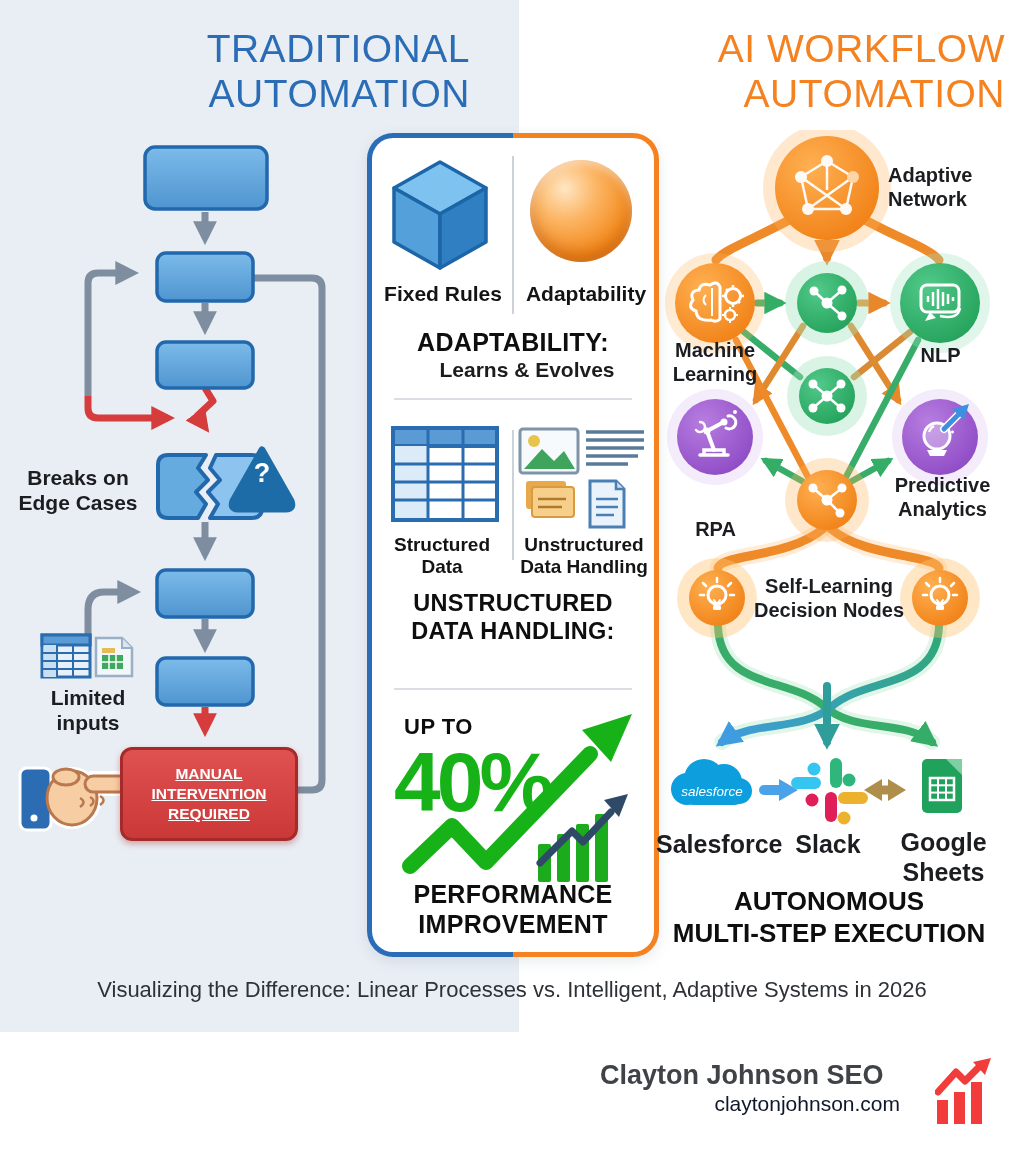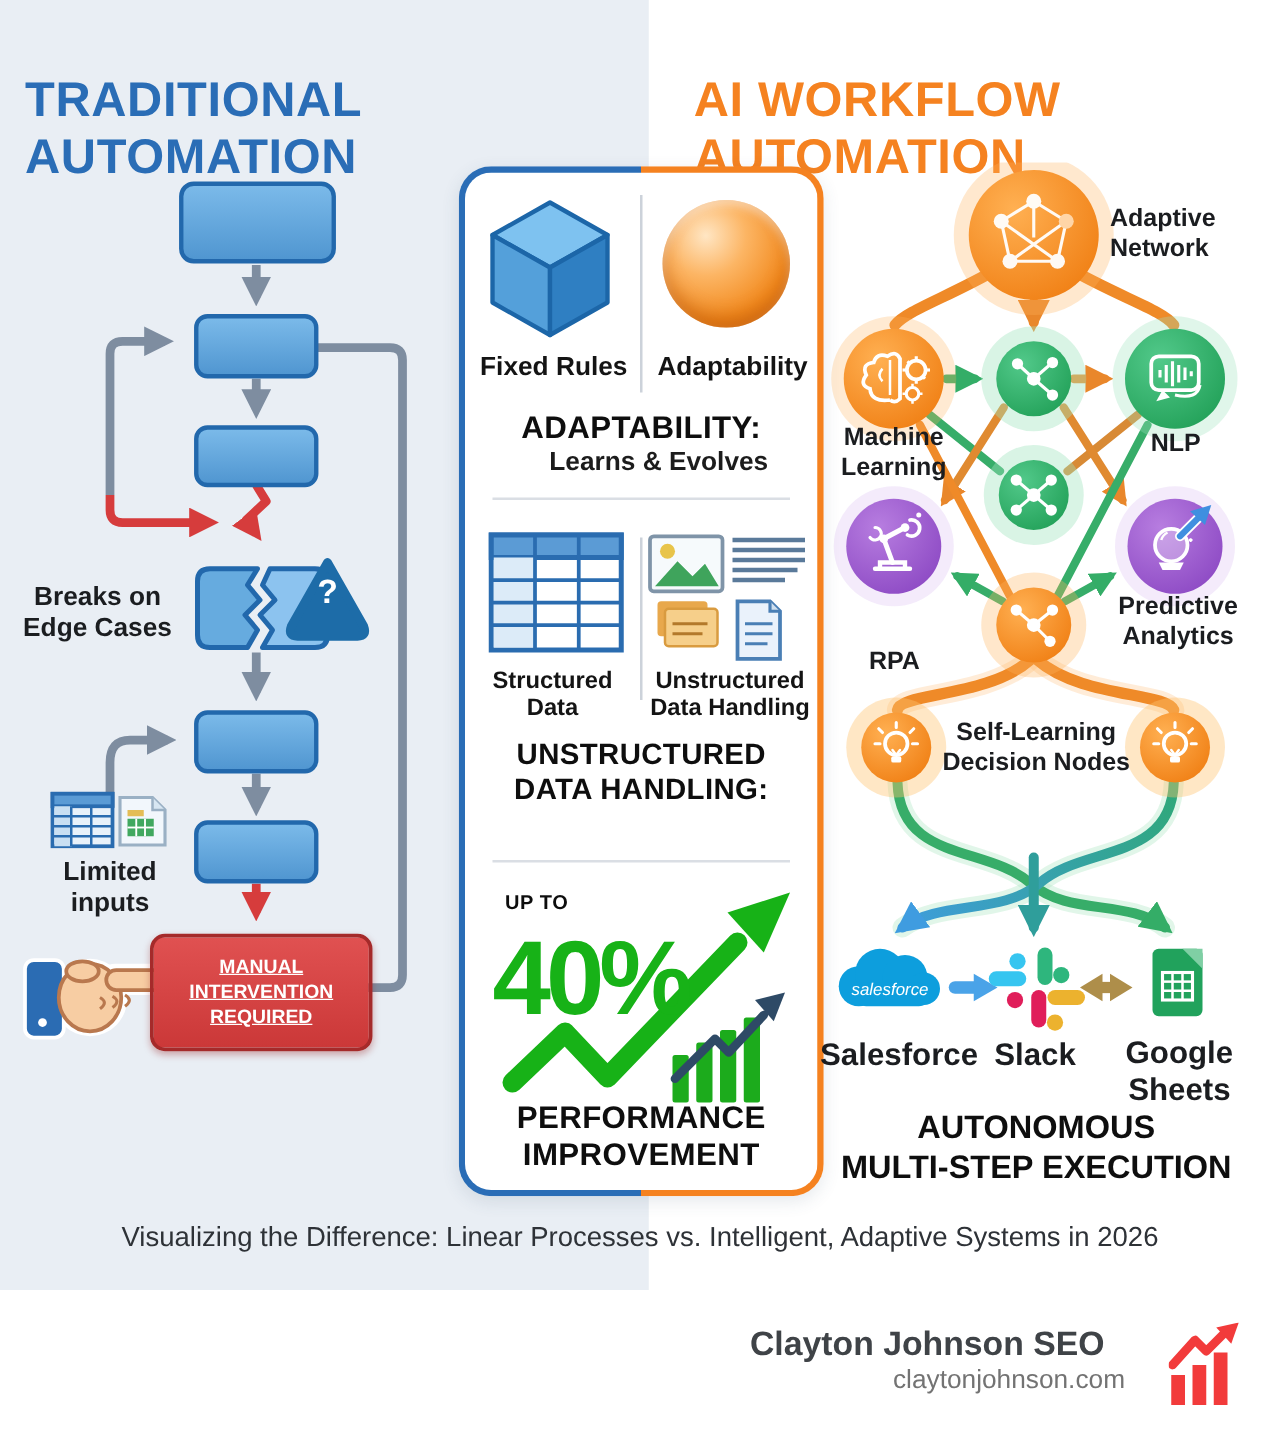--- a/index.html
+++ b/index.html
@@ -1,21 +1,21 @@
 <!DOCTYPE html>
 <html><head>
 <meta charset="utf-8">
 <style>
   html,body{margin:0;padding:0;background:#fff;}
   .stage{position:relative;width:1024px;height:1154px;overflow:hidden;background:#ffffff;
          font-family:"Liberation Sans",sans-serif;-webkit-font-smoothing:antialiased;}
   .abs{position:absolute;}
   .pre{white-space:pre-line;}
   .bg-left{left:0;top:0;width:519px;height:1032px;background:#e9eef4;}
-  .title{font-weight:700;text-align:left;line-height:1.16;letter-spacing:.5px;font-size:39px;margin-top:32px;}
+  .title{font-weight:400;text-align:right;line-height:1.16;letter-spacing:.5px;font-size:39px;}
   .title-blue{color:#2a6db6;}
   .title-orange{color:#f58220;}
   .lbl{font-weight:700;color:#1b1d20;text-align:center;line-height:1.2;}
   .lbl-20{font-size:20px;}
   .lbl-21{font-size:21px;}
   .lbl-24{font-size:20px;}
   .manual-box{left:120px;top:747px;width:172px;height:88px;border-radius:12px;
       background:linear-gradient(#e05151,#cb3838);border:3px solid #a52a2a;
       box-shadow:0 3px 6px rgba(150,30,30,.35);display:flex;align-items:center;justify-content:center;
       color:#fff;font-weight:800;font-size:15.5px;line-height:1.3;text-align:center;text-decoration:underline;}
@@ -28,25 +28,25 @@
       box-shadow:0 4px 14px rgba(60,80,110,.12);}
   .panel-inner{position:absolute;inset:0;}
   .vdiv{width:2px;background:#ccd2da;}
   .hdiv{height:2px;background:#dadee4;}
   .p-lbl{font-weight:700;color:#141414;text-align:center;line-height:1.18;font-size:20px;}
   .p-head{font-weight:800;color:#0e0e0e;text-align:center;line-height:1.18;letter-spacing:.3px;}
   .p-sub{font-weight:600;color:#1c1c1c;text-align:center;padding-left:14px;}
   .sphere{border-radius:50%;
       background:radial-gradient(circle at 34% 28%,#ffe6c4 0%,#fcb564 32%,#f28a1e 68%,#d96d10 100%);
       box-shadow:inset 0 -8px 14px rgba(175,75,0,.45),inset 0 4px 8px rgba(255,255,255,.55);}
-  .stat-kicker{font-weight:800;color:#0d0d0d;font-size:16px;letter-spacing:.5px;}
+  .stat-kicker{font-weight:800;color:#0d0d0d;font-size:22px;letter-spacing:.5px;}
   .stat-value{font-weight:800;color:#17b217;font-size:84px;letter-spacing:-4px;line-height:1;}
   .caption{left:0;top:977px;width:1024px;text-align:center;font-size:22px;font-weight:500;color:#2e3237;}
   .brand-name{left:600px;top:1060px;width:300px;text-align:left;font-size:27px;font-weight:700;color:#3f4347;}
-  .brand-site{left:600px;top:1092px;width:300px;text-align:right;font-size:21px;font-weight:400;color:#737373;}
+  .brand-site{left:600px;top:1092px;width:300px;text-align:right;font-size:21px;font-weight:400;color:#0f172a;}
 </style>
 </head>
 <body>
 
 <div class="stage">
 
   <div class="abs bg-left"></div>
 
   <div class="abs title title-blue pre" style="left:20px;top:26px;width:450px;">TRADITIONAL
 AUTOMATION</div>

